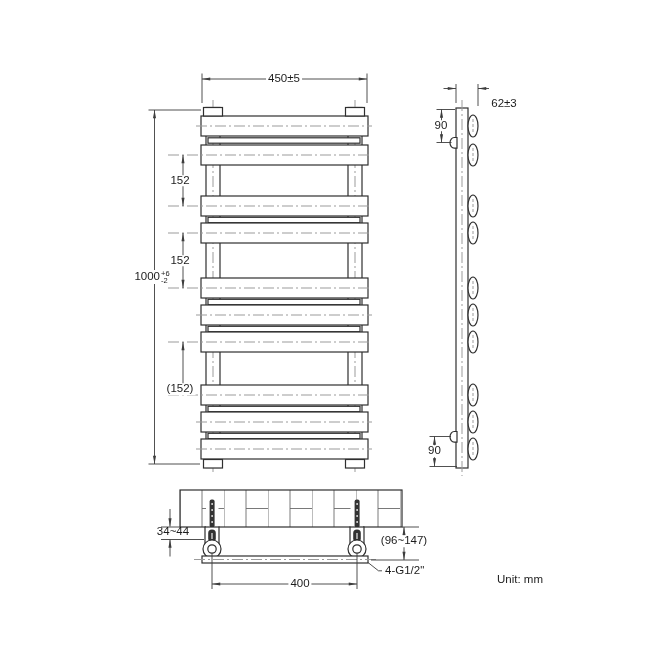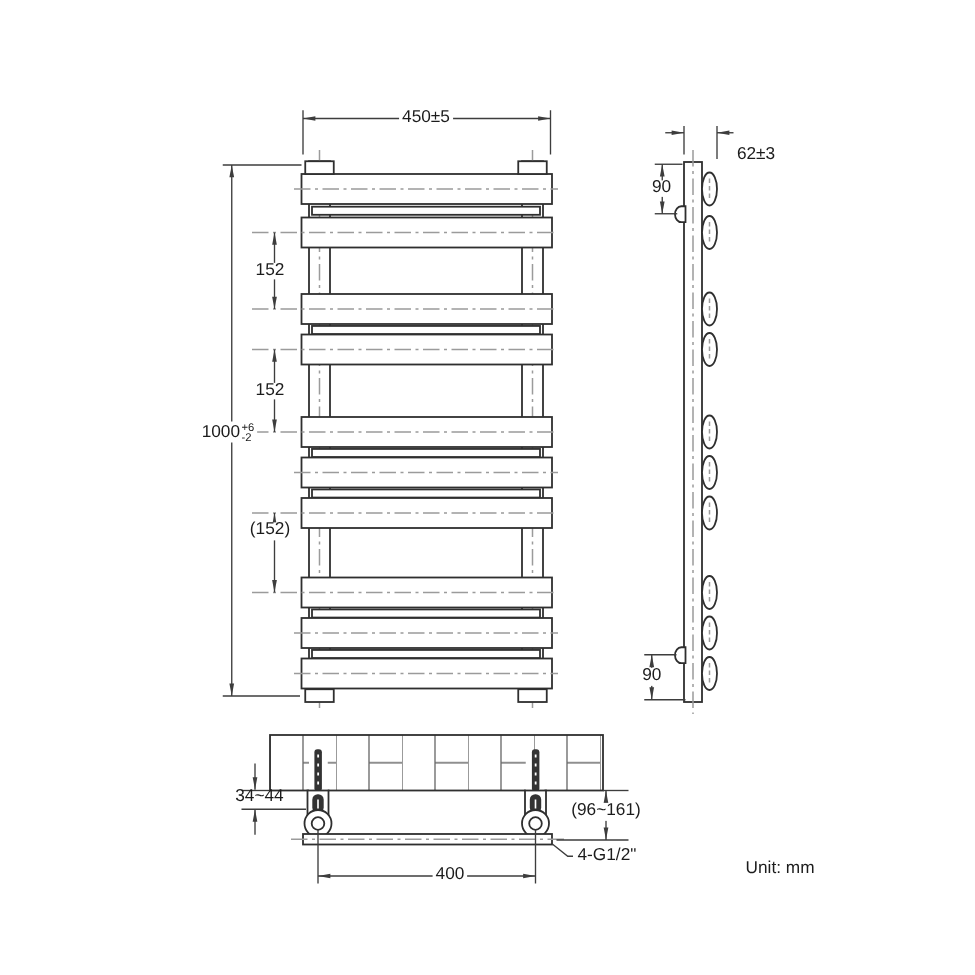--- a/index.html
+++ b/index.html
@@ -202,33 +202,33 @@
       <line class="dl" x1="357" y1="553" x2="357" y2="589"></line>
       <line class="dl" x1="212" y1="584" x2="357" y2="584" marker-start="url(#ah)" marker-end="url(#ah)"></line>
     </g>
 
     <path class="dl" d="M368,562.5 L378.5,570.8 L382,570.8"></path>
   </g>
 </svg>
 
 <span class="dim bg" style="left:284px;top:79px">450±5</span>
 
-<span class="dim bg" style="left:152px;top:288px"><span>1000</span><span class="tolwrap">
+<span class="dim bg" style="left:152px;top:277px"><span>1000</span><span class="tolwrap">
         <span>+6</span>
         <span>-2</span>
       </span></span>
 
 <span class="dim bg" style="left:180px;top:180.5px">152</span>
 <span class="dim bg" style="left:180px;top:260.5px">152</span>
-<span class="dim bg" style="left:180px;top:354px">(152)</span>
+<span class="dim bg" style="left:180px;top:389px">(152)</span>
 
 <span class="dim" style="left:504px;top:104px">62±3</span>
 <span class="dim bg" style="left:441px;top:125.5px">90</span>
 <span class="dim bg" style="left:434.5px;top:451px">90</span>
 
 <span class="dim" style="left:173px;top:531.5px">34~44</span>
-<span class="dim bg" style="left:404px;top:541px">(96~161)</span>
+<span class="dim bg" style="left:404px;top:541px">(96~147)</span>
 <span class="dim bg" style="left:300px;top:584px">400</span>
 <span class="dim la" style="left:385px;top:571px">4-G1/2"</span>
 
 <span class="dim la" style="left:497px;top:580px">Unit: mm</span>
 
 </div>
 
 </body></html>

